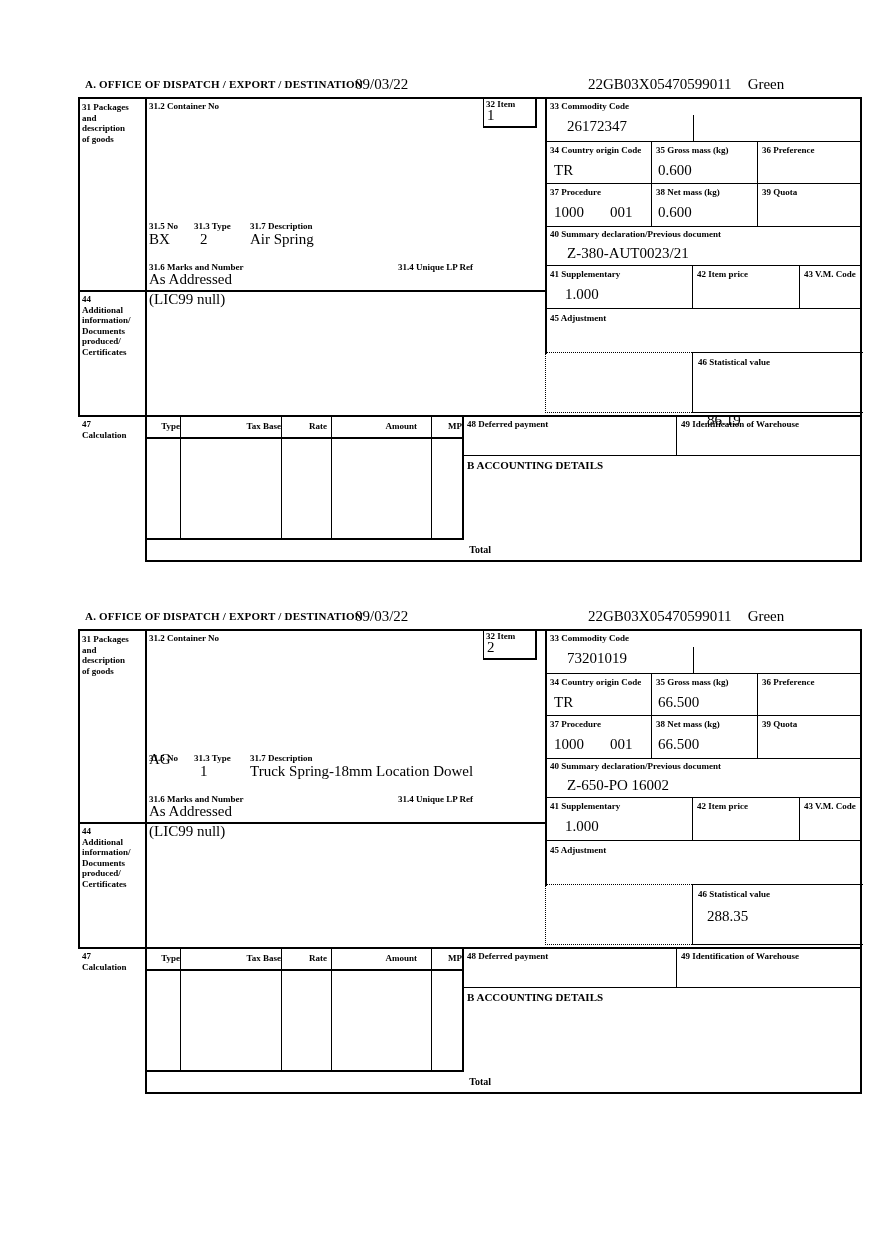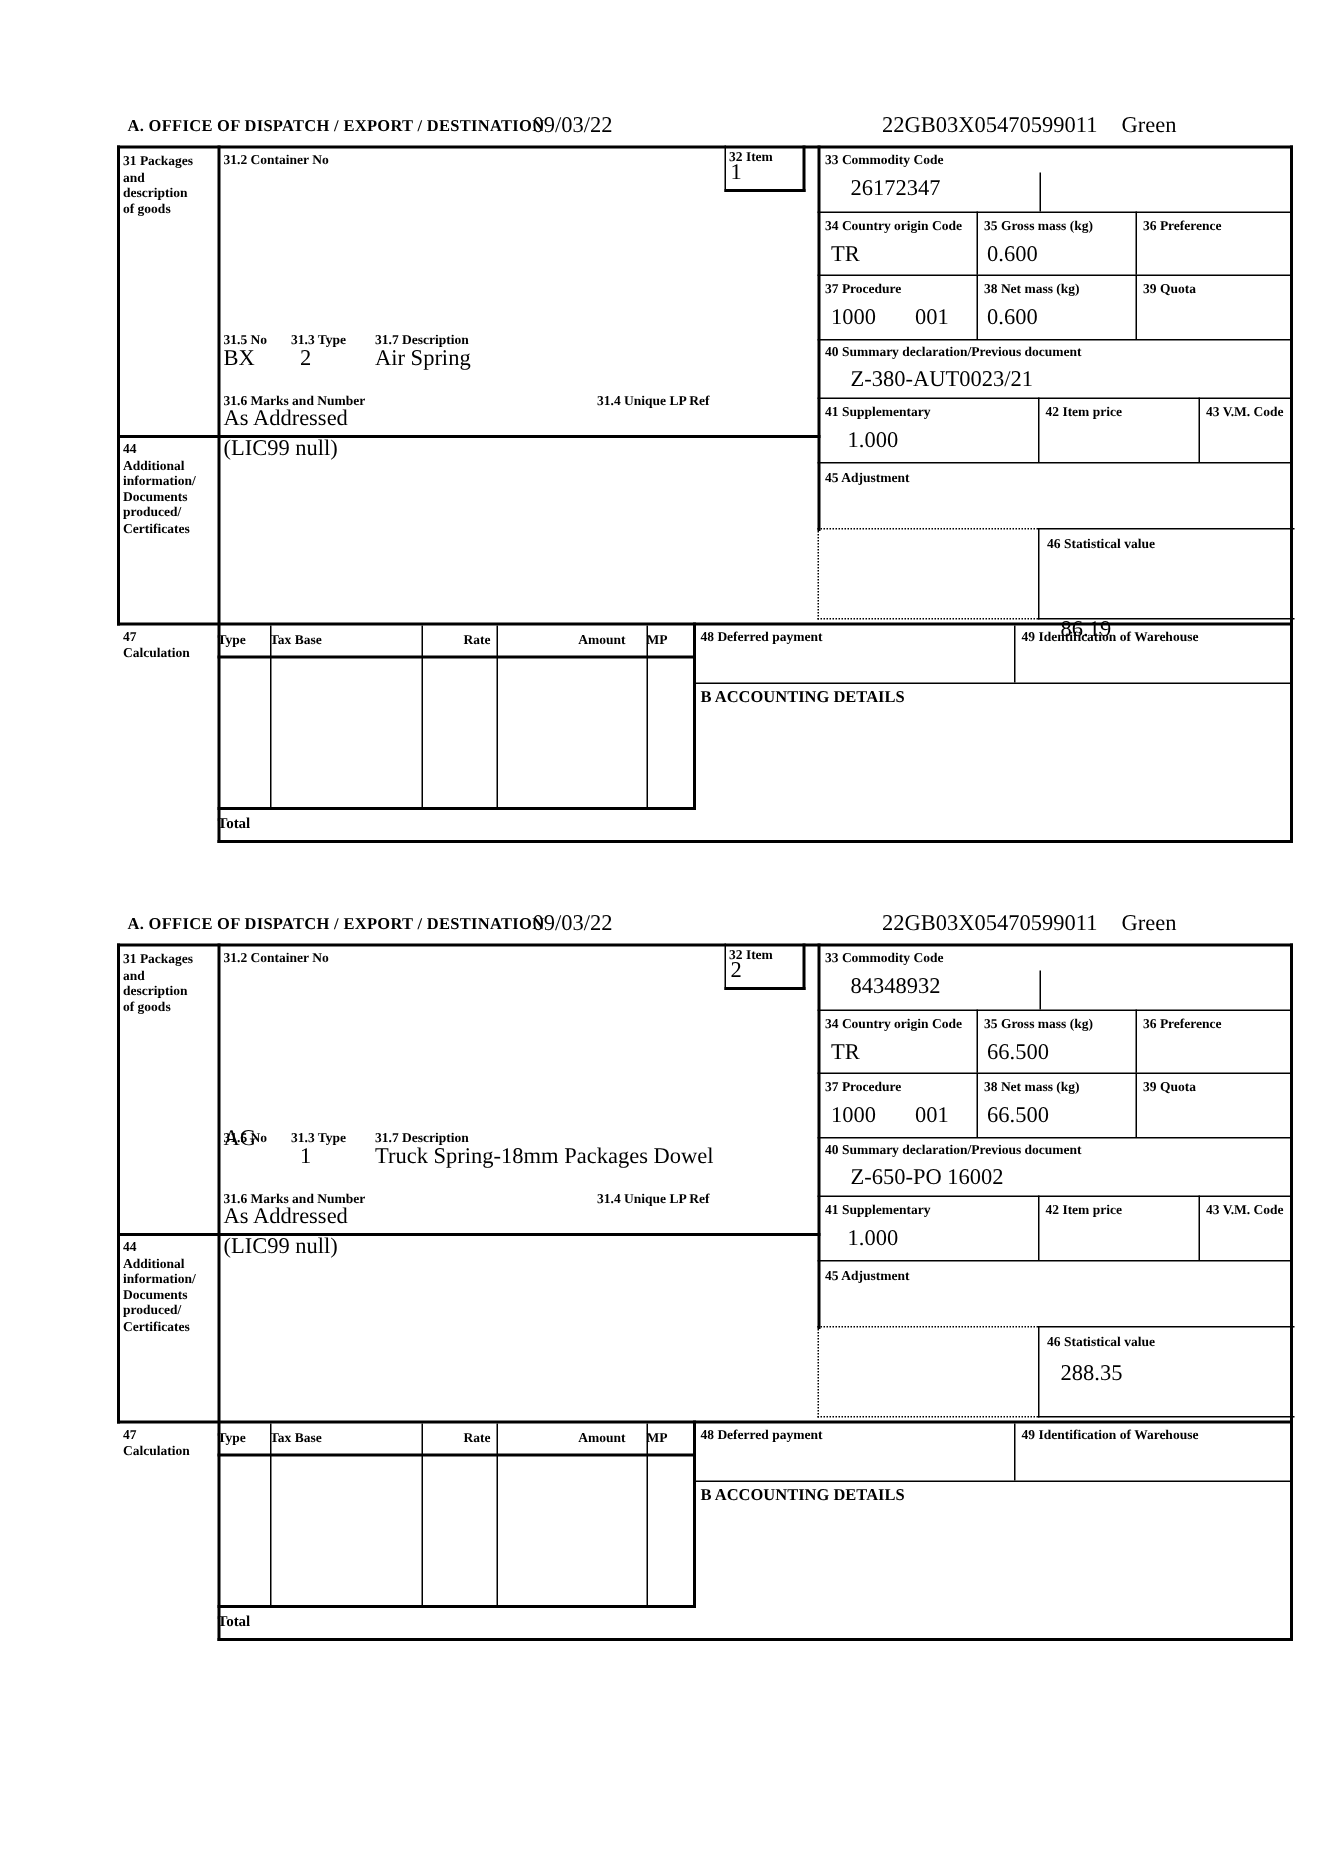--- a/index.html
+++ b/index.html
@@ -5,21 +5,21 @@
   html,body{margin:0;padding:0;background:#fff;}
   #page{position:relative;width:882px;height:1250px;background:#fff;overflow:hidden;
         font-family:"Liberation Serif","DejaVu Serif",serif;color:#000;}
   .section{position:absolute;left:78px;width:786px;height:495px;}
   .ln{position:absolute;background:#000;}
   .lbl{position:absolute;font-size:9px;font-weight:bold;line-height:1.18;white-space:nowrap;}
   .lbl.wrap{white-space:pre-line;}
   .hdr{font-size:11px;letter-spacing:.2px;}
   .val{position:absolute;font-size:15px;line-height:1.1;white-space:nowrap;}
   .b10{font-size:11px;font-weight:bold;}
-  .ctr{text-align:left;}
+  .ctr{text-align:right;}
   .rgt{text-align:right;}
 </style>
 </head>
 <body>
 
 <div id="page">
 
     <div class="section" style="top: 75px;">
 
       <div class="lbl hdr" style="left:7px;top:3px;">A.  OFFICE OF DISPATCH / EXPORT / DESTINATION</div>
@@ -167,27 +167,27 @@
 of goods</div>
       <div class="lbl" style="left:71px;top:26px;">31.2 Container No</div>
       <div class="lbl" style="left:408px;top:24px;">32 Item</div>
       <div class="val" style="left:409px;top:32px;">2</div>
 
       <div class="lbl" style="left:71px;top:146px;">31.5 No</div>
       <div class="lbl" style="left:116px;top:146px;">31.3 Type</div>
       <div class="lbl" style="left:172px;top:146px;">31.7 Description</div>
       <div class="val" style="left:71px;top:144px;">AG</div>
       <div class="val" style="left:122px;top:156px;">1</div>
-      <div class="val" style="left:172px;top:156px;">Truck Spring-18mm Packages Dowel</div>
+      <div class="val" style="left:172px;top:156px;">Truck Spring-18mm Location Dowel</div>
       <div class="lbl" style="left:71px;top:187px;">31.6 Marks and Number</div>
       <div class="lbl" style="left:320px;top:187px;">31.4 Unique LP Ref</div>
       <div class="val" style="left:71px;top:196px;">As Addressed</div>
 
       <div class="lbl" style="left:472px;top:26px;">33 Commodity Code</div>
-      <div class="val" style="left:489px;top:43px;">84348932</div>
+      <div class="val" style="left:489px;top:43px;">73201019</div>
       <div class="lbl" style="left:472px;top:70px;">34 Country origin Code</div>
       <div class="val" style="left:476px;top:87px;">TR</div>
       <div class="lbl" style="left:578px;top:70px;">35 Gross mass (kg)</div>
       <div class="val" style="left:580px;top:87px;">66.500</div>
       <div class="lbl" style="left:684px;top:70px;">36 Preference</div>
       <div class="lbl" style="left:472px;top:112px;">37 Procedure</div>
       <div class="val" style="left:476px;top:129px;">1000</div>
       <div class="val" style="left:532px;top:129px;">001</div>
       <div class="lbl" style="left:578px;top:112px;">38 Net mass (kg)</div>
       <div class="val" style="left:580px;top:129px;">66.500</div>

